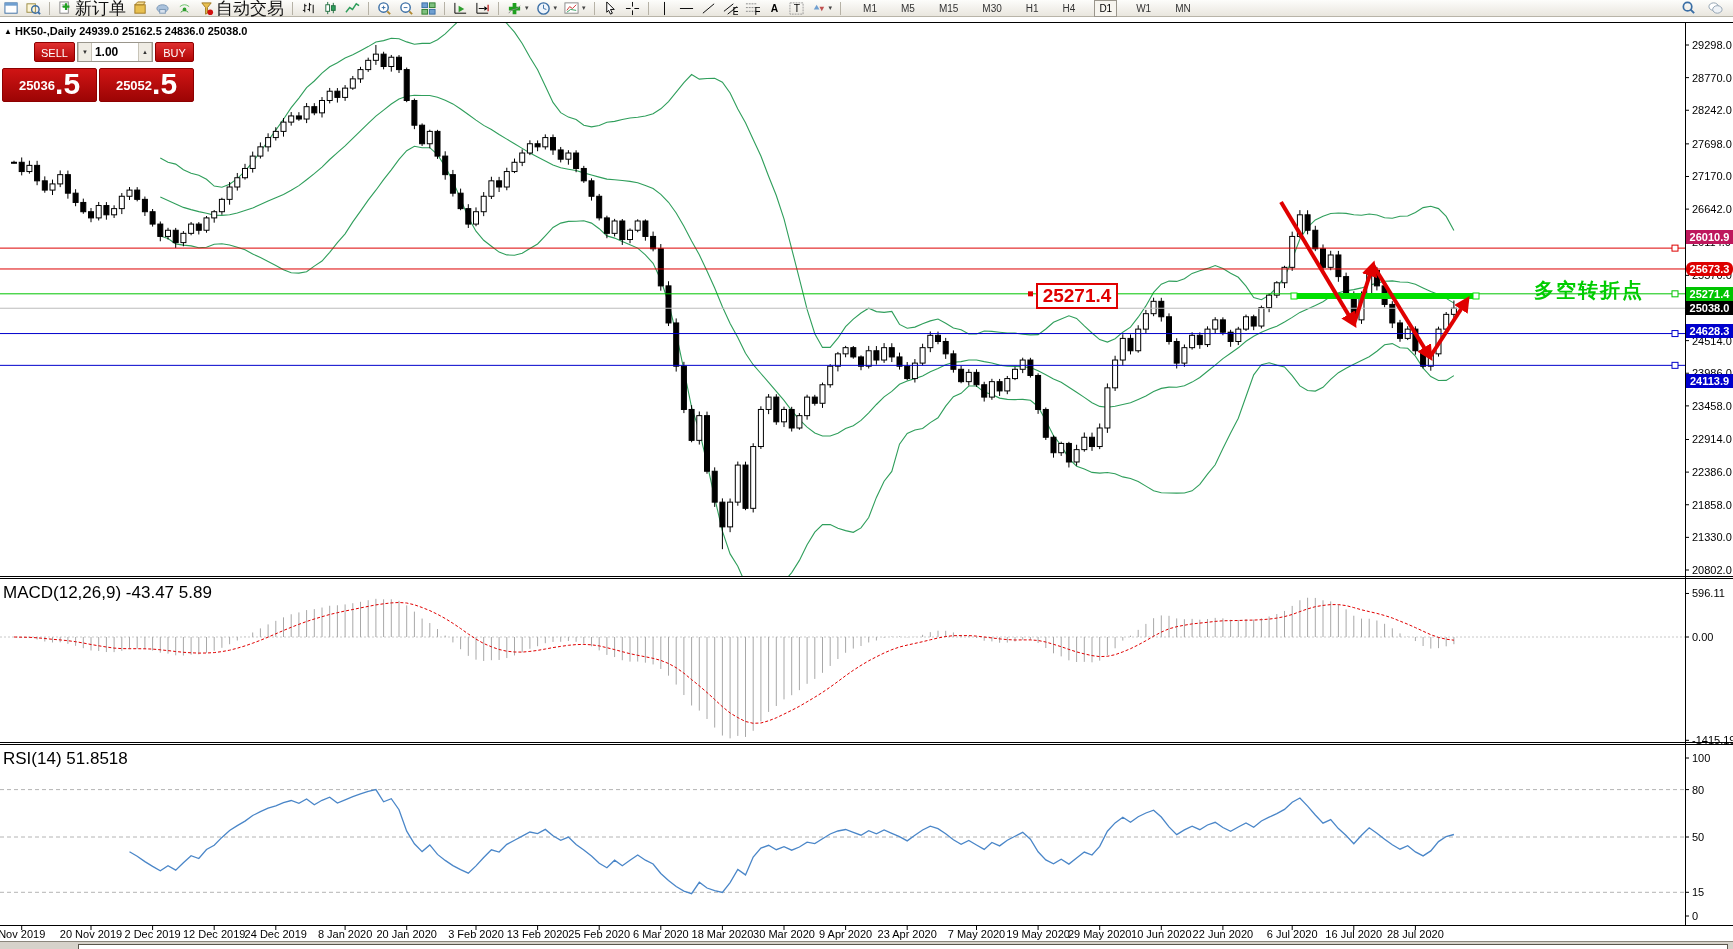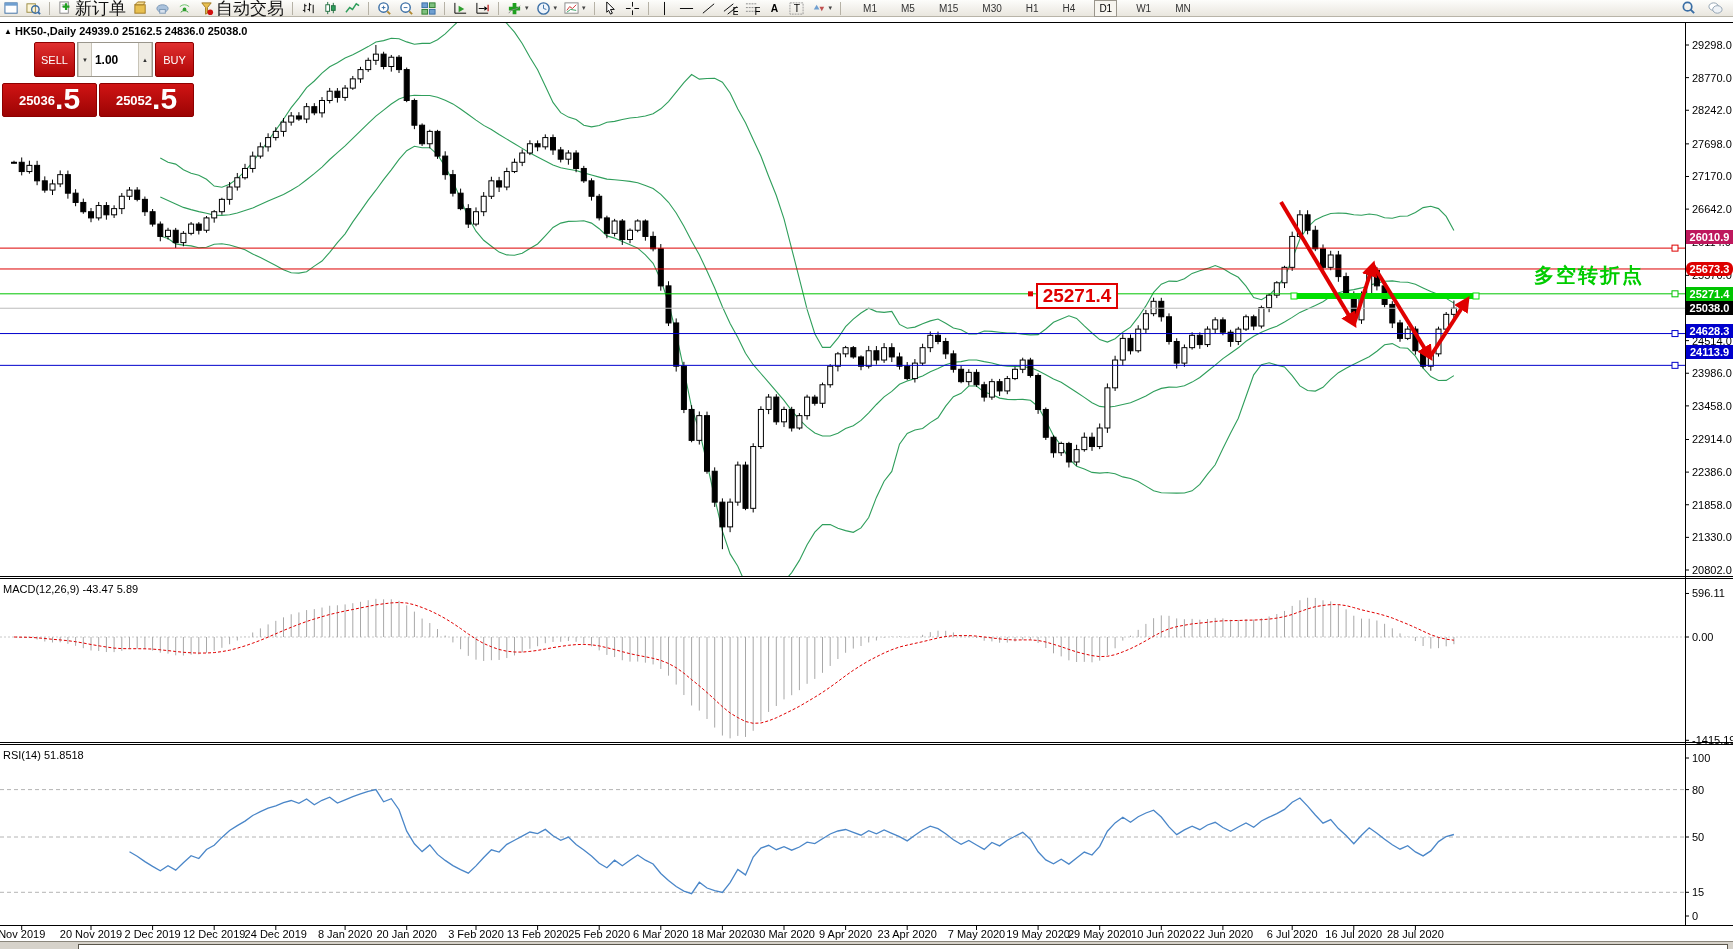--- a/index.html
+++ b/index.html
@@ -16,26 +16,26 @@
   .tf-btn{font-size:10px;color:#333;padding:0 4px;height:15px;line-height:15px;border:1px solid transparent;margin-left:11px;}
   .tf-btn.active{border:1px solid #9a968c;background:#f7f5ef;color:#000;}
   #tb-right{margin-left:auto;display:flex;gap:8px;padding-right:8px;}
   
   #chart-title{position:absolute;left:4px;top:25px;font-size:11px;font-weight:bold;color:#000;z-index:6;white-space:nowrap;}
   #chart-title .tri{font-size:8px;vertical-align:1px;}
   .ptag{position:absolute;left:1686px;width:47px;height:14px;font-weight:bold;font-size:11px;line-height:14px;
     color:#fff;text-align:center;z-index:5;}
   #price-callout{position:absolute;left:1036px;top:283px;width:78px;height:22px;background:#fff;
     border:2px solid #e00000;color:#e00000;font-size:19px;font-weight:bold;line-height:22px;text-align:center;z-index:6;}
-  #turning-text{position:absolute;left:1534px;top:262px;font-size:20px;font-weight:bold;color:#00cc00;
+  #turning-text{position:absolute;left:1534px;top:277px;font-size:20px;font-weight:bold;color:#00cc00;
     letter-spacing:2px;z-index:6;white-space:nowrap;}
-  .ind-label{position:absolute;left:3px;font-size:11px;color:#000;z-index:6;white-space:nowrap;}
+  .ind-label{position:absolute;left:3px;font-size:17px;color:#000;z-index:6;white-space:nowrap;}
   
   #trade-panel{position:absolute;left:2px;top:42px;width:192px;z-index:8;}
-  .tp-row{display:flex;height:35px;gap:2px;padding-left:32px;}
+  .tp-row{display:flex;height:20px;gap:2px;padding-left:32px;}
   .tp-btn{background:linear-gradient(#e03030,#b00505);color:#fff;border:1px solid #8d0000;border-radius:2px;
     font-size:11px;text-align:center;line-height:18px;}
   .tp-sell{width:42px;} .tp-buy{width:46px;}
   .tp-vol{flex:1;display:flex;border:1px solid #9a968c;background:#fff;}
   .tp-step{width:14px;background:#efece4;border:none;border-left:1px solid #c8c4b8;border-right:1px solid #c8c4b8;
     font-size:6px;color:#333;padding:0;line-height:18px;}
   .tp-input{flex:1;border:none;outline:none;font-size:12px;font-weight:bold;text-align:left;padding:0 3px;width:40px;font-family:"Liberation Sans",sans-serif;}
   .tp-prices{display:flex;gap:2px;margin-top:2px;height:38px;align-items:flex-end;}
   .tp-price{flex:1;background:linear-gradient(#d01414,#9c0404);color:#fff;border:1px solid #8d0000;border-radius:2px;
     display:flex;align-items:flex-end;justify-content:center;padding-bottom:2px;}
@@ -1094,21 +1094,21 @@
   </div>
   <div class="ind-label" style="top:749px;">
     <span>RSI(14)</span>&nbsp;<span>51.8518</span>
   </div>
 
   <div id="overlays">
       <div class="ptag" style="top: 230px; background: #be185d;">26010.9</div>
       <div class="ptag" style="top: 261.984px; background: rgb(221, 0, 0); border-radius: 6px;">25673.3</div>
       <div class="ptag" style="top: 286.819px; background: rgb(0, 196, 0);">25271.4</div>
       <div class="ptag" style="top: 324px; background: rgb(0, 0, 204);">24628.3</div>
-      <div class="ptag" style="top: 345px; background: rgb(0, 0, 204);">24113.9</div>
+      <div class="ptag" style="top: 374px; background: rgb(0, 0, 204);">24113.9</div>
       <div class="ptag" style="top: 301.242px; background: rgb(0, 0, 0);">25038.0</div>
     </div>
 
   <div id="bottom-strip">
     <div id="bottom-tabs"></div>
   </div>
 
 </div>
 
 </body></html>

